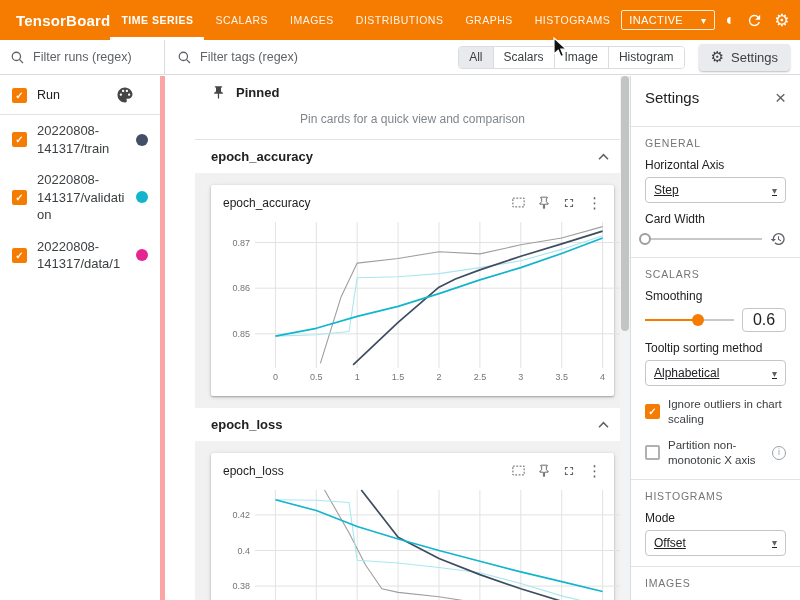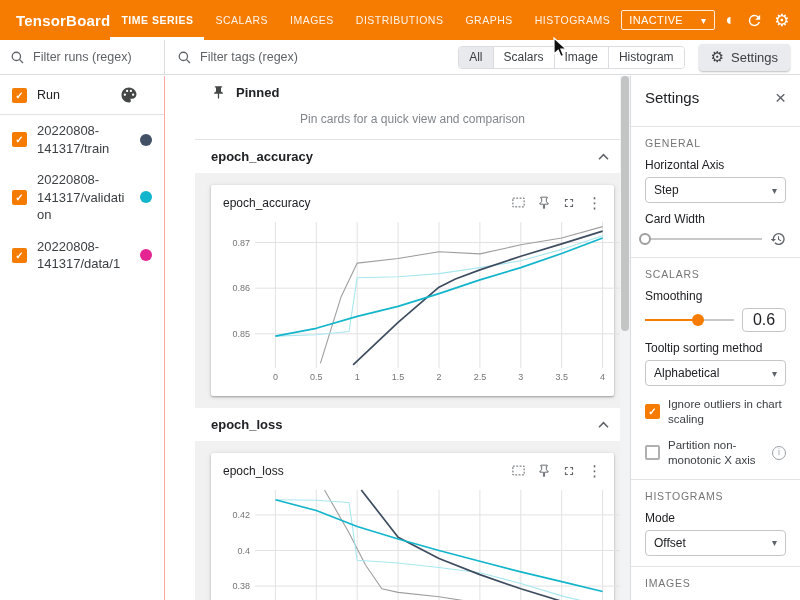--- a/index.html
+++ b/index.html
@@ -21,21 +21,21 @@
   .runs-filter { width:165px; height:100%; border-right:1px solid #dadce0; display:flex; align-items:center; gap:8px; padding:0 10px; flex:none; cursor:text; }
   .tags-filter { flex:1; height:100%; display:flex; align-items:center; gap:8px; padding:0 12px; cursor:text; }
   .ph { color:#5f6368; font-size:12.5px; }
   .seg-group { display:flex; border:1px solid #dadce0; border-radius:4px; overflow:hidden; height:23px; flex:none; }
   .seg { padding:0 10px; font-size:12px; color:#3c4043; display:flex; align-items:center; border-left:1px solid #dadce0; background:#fff; cursor:pointer; }
   .seg:first-child { border-left:none; }
   .seg.selected { background:#e8eaed; }
   .settings-btn { margin:0 10px 0 14px; height:27px; display:flex; align-items:center; gap:7px; padding:0 12px; background:#e9ebee; border:none; border-radius:4px; font-size:13px; color:#3c4043; box-shadow:0 1px 2px rgba(60,64,67,.35); cursor:pointer; font-family:inherit; flex:none; }
 
   
-  .sidebar { position:absolute; left:0; top:76px; width:165px; bottom:0; background:#fff; border-right:1px solid #fca5a5; }
+  .sidebar { position:absolute; left:0; top:76px; width:165px; bottom:0; background:#fff; border-right:5px solid #fca5a5; }
   .run-header { display:flex; align-items:center; gap:10px; padding:10px 12px; }
   .run-header .rh-label { font-size:12.5px; color:#202124; }
   .divider { height:1px; background:#e3e3e3; }
   .run-row { display:flex; align-items:center; gap:10px; padding:7px 12px; cursor:pointer; }
   .run-label { font-size:13px; color:#3c4043; line-height:1.35; width:90px; word-break:break-word; }
   .dot { width:12px; height:12px; border-radius:50%; margin-left:auto; flex:none; }
   .cb { width:15px; height:15px; border-radius:2px; border:2px solid #b0b0b0; background:#fff; flex:none; display:flex; align-items:center; justify-content:center; font-size:10px; color:#fff; cursor:pointer; }
   .cb.checked { background:#f57c00; border-color:#f57c00; }
   .cb.checked::after { content:"✓"; font-weight:bold; }
   .palette { margin-left:auto; margin-right:14px; cursor:pointer; display:flex; }
@@ -56,21 +56,21 @@
   .scrollbar { position:absolute; right:0; top:0; width:10px; bottom:0; background:#f1f3f4; }
   .scroll-thumb { position:absolute; top:0; left:1px; width:8px; height:255px; background:#c2c5c4; border-radius:4px; cursor:pointer; }
 
   
   .panel { position:absolute; left:630px; top:76px; width:170px; bottom:0; background:#fff; border-left:1px solid #dadce0; padding:0 14px; overflow:hidden; }
   .sp-title { display:flex; justify-content:space-between; align-items:center; padding:12px 0 9px; font-size:15px; color:#202124; }
   .close { font-size:19px; color:#5f6368; cursor:pointer; line-height:1; }
   .sp-divider { height:1px; background:#e3e3e3; margin:10px -14px; }
   .sp-heading { font-size:10.5px; color:#757575; letter-spacing:.8px; margin:6px 0 2px; }
   .sp-label { font-size:12px; color:#202124; margin:9px 0 5px; }
-  .select { height:26px; border:1px solid #c4c7c5; border-radius:4px; display:flex; align-items:center; justify-content:space-between; padding:0 8px; font-size:12px; color:#202124; cursor:pointer; }
+  .select { height:26px; border:1px solid #c4c7c5; border-radius:4px; display:flex; align-items:center; justify-content:space-between; padding:0 8px; font-size:12px; color:#202124; cursor:pointer;text-decoration:underline; }
   .caret { color:#5f6368; font-size:10px; }
   .slider-row { display:flex; align-items:center; gap:8px; margin:5px 0 2px; }
   .slider { position:relative; flex:1; height:14px; cursor:pointer; }
   .slider .track { position:absolute; left:0; right:0; top:6px; height:2px; background:#c8c8c8; }
   .slider .fill { position:absolute; left:0; top:6px; height:2px; width:var(--p,0%); background:#f57c00; }
   .slider .thumb { position:absolute; top:1px; left:var(--p,0%); width:12px; height:12px; margin-left:-6px; border-radius:50%; background:#f57c00; }
   .slider.at-min .thumb { background:#fff; border:2px solid #9e9e9e; }
   .num-input { width:44px; height:24px; border:1px solid #c4c7c5; border-radius:4px; text-align:center; font-size:16px; color:#202124; font-family:inherit; }
   .check-row { display:flex; align-items:center; gap:8px; margin:11px 0; font-size:11.5px; color:#3c4043; line-height:1.3; }
   .reset { cursor:pointer; display:flex; flex:none; }

